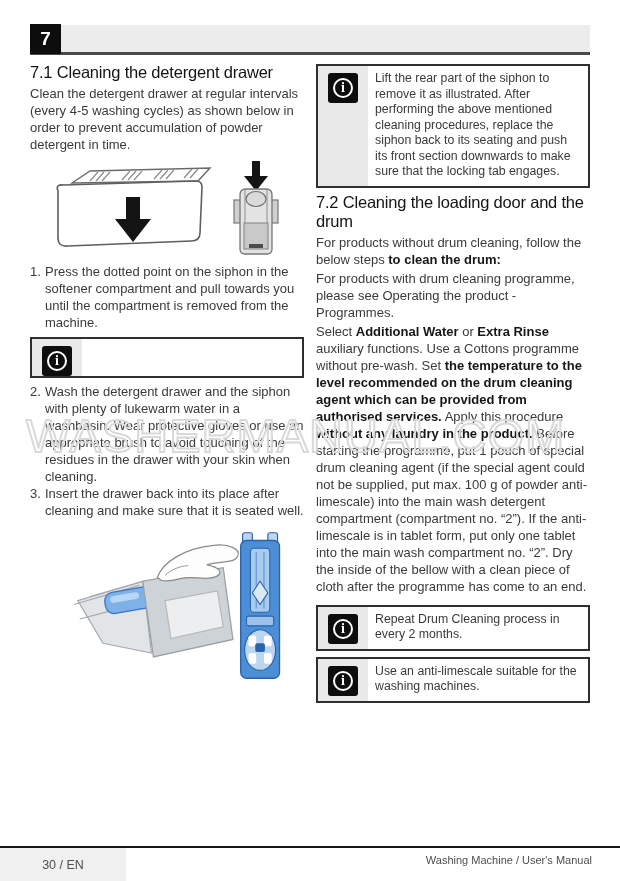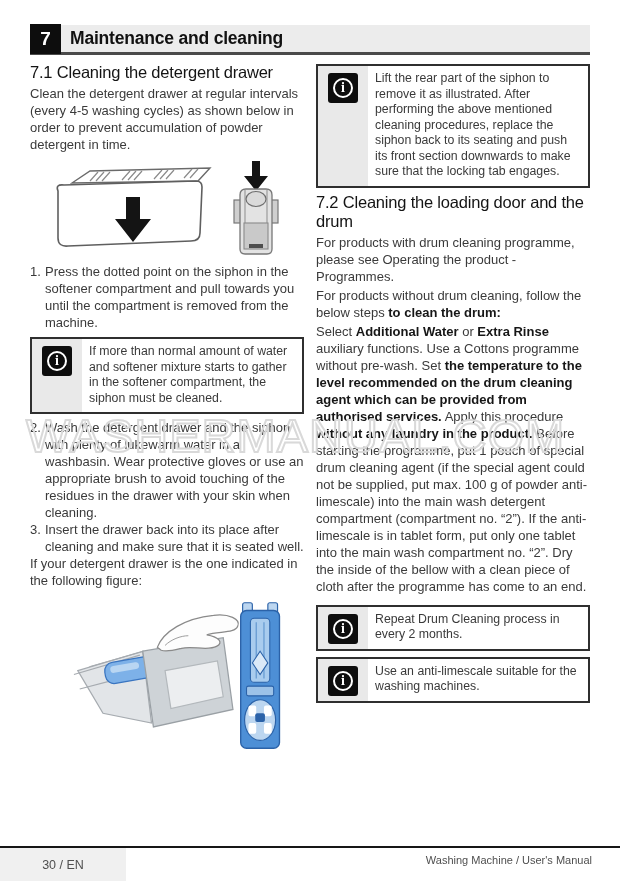--- a/index.html
+++ b/index.html
@@ -94,21 +94,20 @@
     position:absolute; right:28px; top:854px; font-size:11px; color:#4f4f4f;
   }
 </style>
 </head>
 <body>
 
 <div class="page">
 
   <div class="header">
     <div class="section-num">7</div>
-    <div class="header-title">Maintenance and cleaning</div>
   </div>
 
   <div class="columns">
 
     <div class="col">
 
       <h2>7.1 Cleaning the detergent drawer</h2>
       <p>Clean the detergent drawer at regular intervals (every 4-5 washing cycles) as shown below in order to prevent accumulation of powder detergent in time.</p>
 
       <div class="figure">
@@ -145,35 +144,33 @@
           <span class="txt">Press the dotted point on the siphon in the softener compartment and pull towards you until the compartment is removed from the machine.</span>
         </div>
       </div>
 
       <div class="infobox">
         <div class="icon-cell">
           <div class="info-icon">
             <span class="ring">i</span>
           </div>
         </div>
-        <div class="text-cell">If more than normal amount of water and softener mixture starts to gather in the softener compartment, the siphon must be cleaned.</div>
       </div>
 
       <div class="steps">
         <div class="step">
           <span class="num">2.</span>
           <span class="txt">Wash the detergent drawer and the siphon with plenty of lukewarm water in a washbasin. Wear protective gloves or use an appropriate brush to avoid touching of the residues in the drawer with your skin when cleaning.</span>
         </div>
         <div class="step">
           <span class="num">3.</span>
           <span class="txt">Insert the drawer back into its place after cleaning and make sure that it is seated well.</span>
         </div>
       </div>
 
-      <p>If your detergent drawer is the one indicated in the following figure:</p>
 
       <div class="figure">
         <svg width="240" height="160" viewBox="0 0 240 165">
 
           <polygon points="28,78 95,58 104,132 54,122" fill="#e2e5e8" stroke="#a6abb0" stroke-width="1.3"></polygon>
           <path d="M24 82 L92 62 M30 97 L64 88 M40 74 L96 58" stroke="#a6abb0" stroke-width="1.2" fill="none"></path>
 
           <g transform="rotate(-10 84 78)">
             <rect x="56" y="66" width="54" height="22" rx="9" fill="#7db1e8" stroke="#3a75c0" stroke-width="1.3"></rect>
             <rect x="62" y="70" width="30" height="7" rx="3.5" fill="#b9d6f2"></rect>
@@ -210,22 +207,22 @@
         <div class="icon-cell">
           <div class="info-icon">
             <span class="ring">i</span>
           </div>
         </div>
         <div class="text-cell">Lift the rear part of the siphon to remove it as illustrated. After performing the above mentioned cleaning procedures, replace the siphon back to its seating and push its front section downwards to make sure that the locking tab engages.</div>
       </div>
 
       <h2>7.2 Cleaning the loading door and the drum</h2>
 
+      <p><span>For products without drum cleaning, follow the below steps </span><span class="bold">to clean the drum:</span></p>
       <p><span>For products with drum cleaning programme, please see Operating the product - Programmes.</span></p>
-      <p><span>For products without drum cleaning, follow the below steps </span><span class="bold">to clean the drum:</span></p>
       <p><span>Select </span><span class="bold">Additional Water</span><span> or </span><span class="bold">Extra Rinse</span><span> auxiliary functions. Use a Cottons programme without pre-wash. Set </span><span class="bold">the temperature to the level recommended on the drum cleaning agent which can be provided from authorised services.</span><span> Apply this procedure </span><span class="bold">without any laundry in the product.</span><span> Before starting the programme, put 1 pouch of special drum cleaning agent (if the special agent could not be supplied, put max. 100 g of powder anti-limescale) into the main wash detergent compartment (compartment no. “2”). If the anti-limescale is in tablet form, put only one tablet into the main wash compartment no. “2”. Dry the inside of the bellow with a clean piece of cloth after the programme has come to an end.</span></p>
 
       <div class="infobox" style="margin-top:10px;">
         <div class="icon-cell">
           <div class="info-icon">
             <span class="ring">i</span>
           </div>
         </div>
         <div class="text-cell">Repeat Drum Cleaning process in every 2 months.</div>
       </div>

